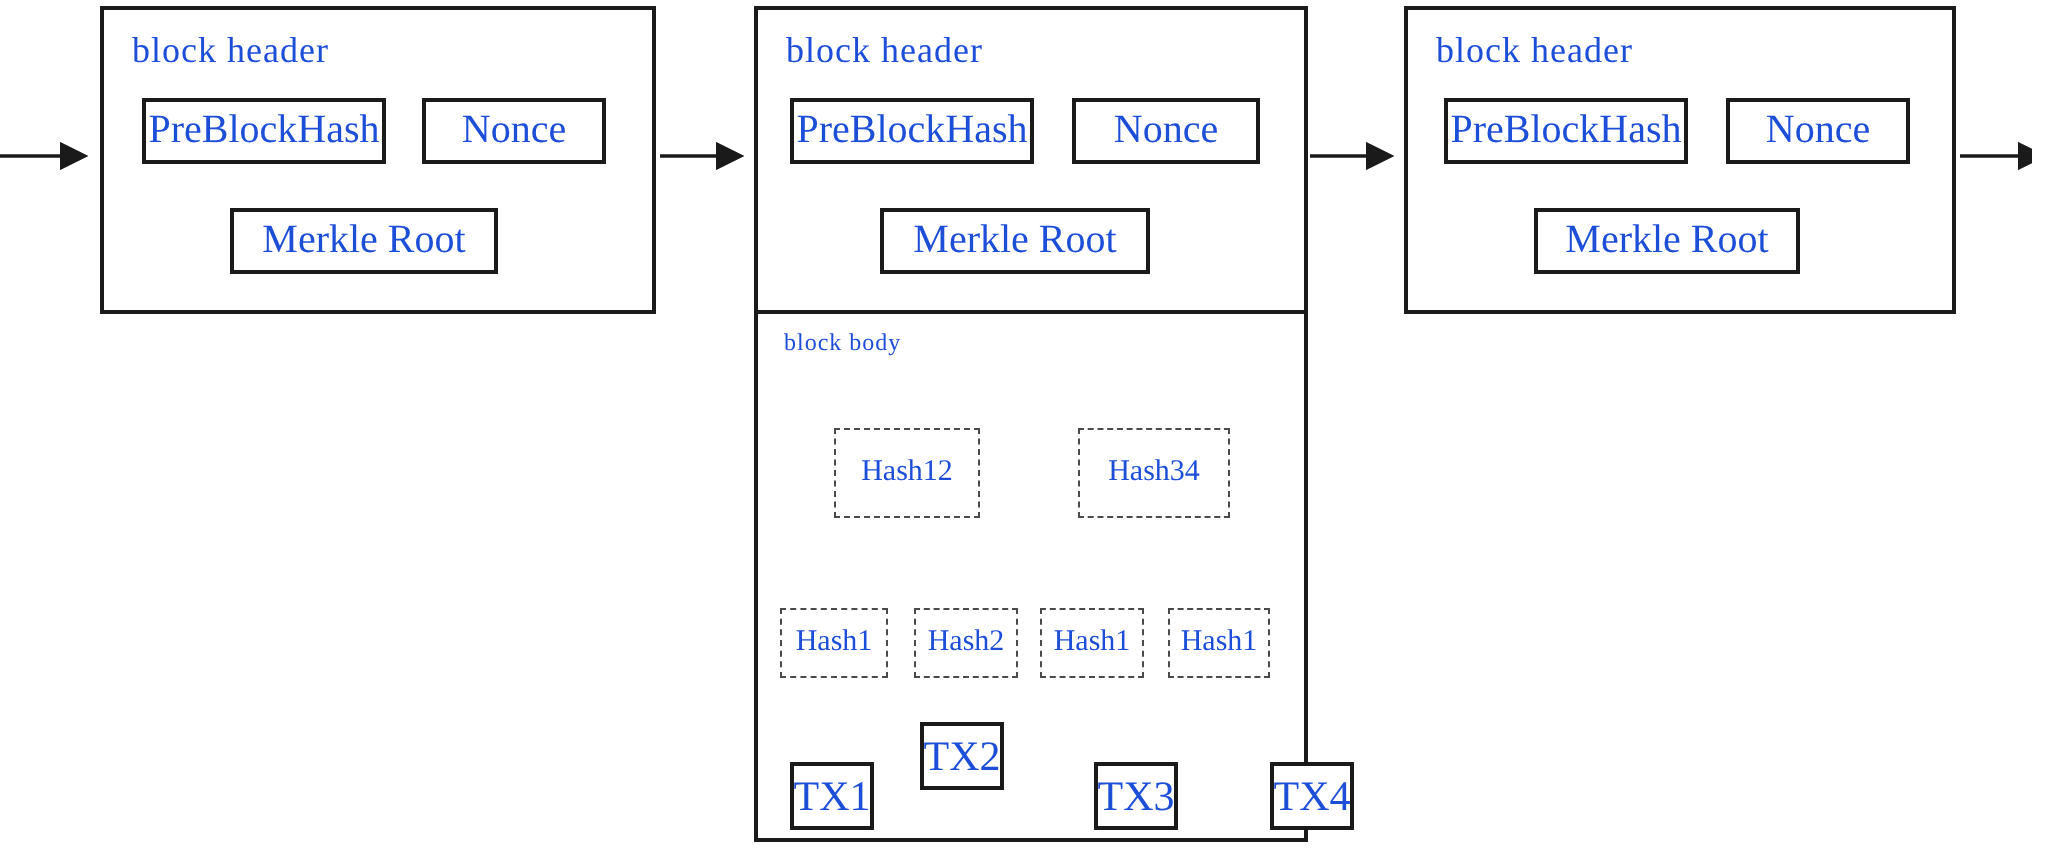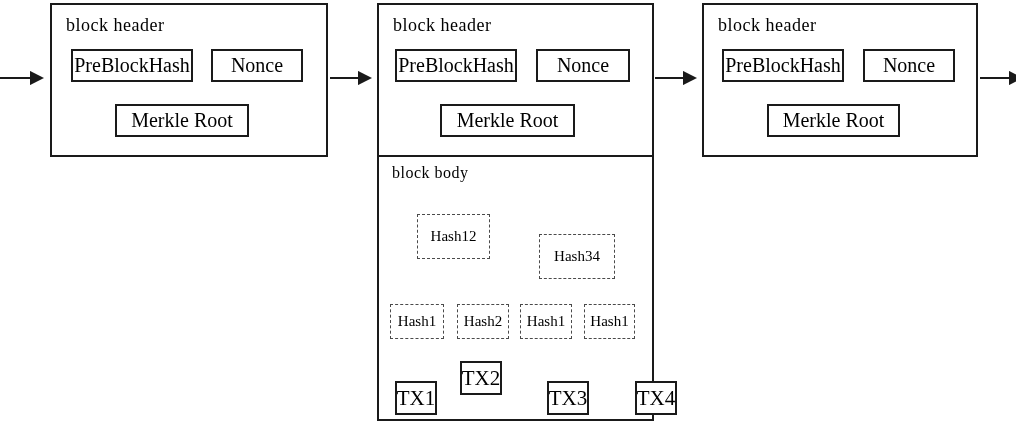--- a/index.html
+++ b/index.html
@@ -1,38 +1,38 @@
 <!DOCTYPE html>
 <html><head>
 <meta charset="utf-8">
 <style>
   html,body{margin:0;padding:0;background:#ffffff;}
   .canvas{
     position:relative;
     width:1016px;height:428px;
     background:#ffffff;
     font-family:"Liberation Serif","DejaVu Serif",serif;
-    color:#000000;
+    color:#1d4ed8;
     overflow:hidden;
   }
   .arrows{position:absolute;left:0;top:0;width:1029px;height:428px;pointer-events:none;}
   .arrows line{stroke:#1a1a1a;stroke-width:1.8;}
   .block{
     position:absolute;
     border:2px solid #1a1a1a;
     background:#ffffff;
     box-sizing:border-box;
   }
   .blk-label{
     position:absolute;left:14px;top:10px;
     font-size:18px;letter-spacing:0.5px;
   }
   .body-label{
     position:absolute;
-    font-size:16px;letter-spacing:0.5px;
+    font-size:12px;letter-spacing:0.5px;
   }
   .field{
     position:absolute;
     border:2px solid #1a1a1a;
     background:#ffffff;
     box-sizing:border-box;
     display:flex;align-items:center;justify-content:center;
     font-size:20px;
   }
   .hash-node{
@@ -98,21 +98,21 @@
   <div class="block" style="left:377px;top:3px;width:277px;height:418px;">
     <div class="blk-label">block header</div>
     <div class="field" style="left:16px;top:44px;width:122px;height:33px;">PreBlockHash</div>
     <div class="field" style="left:157px;top:44px;width:94px;height:33px;">Nonce</div>
     <div class="field" style="left:61px;top:99px;width:135px;height:33px;">Merkle Root</div>
 
     <div class="divider" style="top:150px;"></div>
     <div class="body-label" style="left:13px;top:159px;">block body</div>
 
     <div class="hash-node" style="left:38px;top:209px;width:73px;height:45px;text-align:right;">Hash12</div>
-    <div class="hash-node" style="left:160px;top:209px;width:76px;height:45px;margin-top:20px;">Hash34</div>
+    <div class="hash-node" style="left:160px;top:209px;width:76px;height:45px;">Hash34</div>
 
     <div class="hash-node" style="left:11px;top:299px;width:54px;height:35px;">Hash1</div>
     <div class="hash-node" style="left:78px;top:299px;width:52px;height:35px;">Hash2</div>
     <div class="hash-node" style="left:141px;top:299px;width:52px;height:35px;">Hash1</div>
     <div class="hash-node" style="left:205px;top:299px;width:51px;height:35px;">Hash1</div>
 
     <div class="tx-node" style="left:16px;top:376px;width:42px;height:34px;">TX1</div>
     <div class="tx-node" style="left:81px;top:356px;width:42px;height:34px;">TX2</div>
     <div class="tx-node" style="left:144px;top:376px;width:42px;height:34px;margin-left:24px;">TX3</div>
     <div class="tx-node" style="left:209px;top:376px;width:42px;height:34px;margin-left:47px;">TX4</div>

